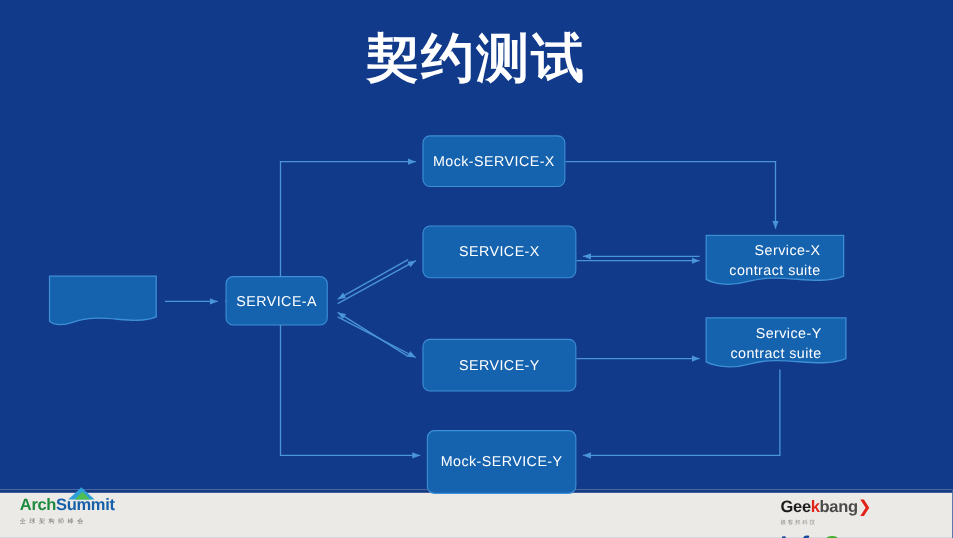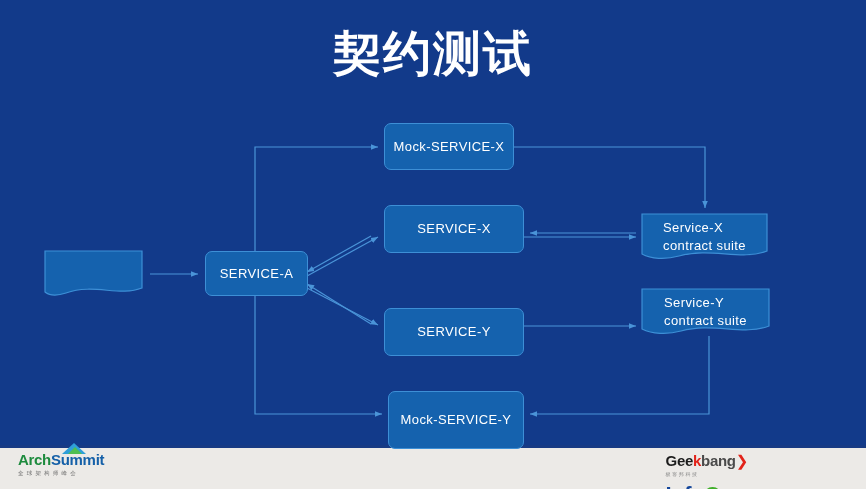--- a/index.html
+++ b/index.html
@@ -29,53 +29,53 @@
   #diagram{
     position:absolute;left:0;top:0;width:866px;height:448px;
   }
   #wires{position:absolute;left:0;top:0;width:866px;height:448px;}
   
   .node{
     position:absolute;
     box-sizing:border-box;
     color:#ffffff;
     display:flex;align-items:center;justify-content:center;
-    text-align:left;
+    text-align:right;
     font-size:13px;
     letter-spacing:.4px;
     line-height:1.35;
     z-index:3;
   }
   .rect{
     background:#1562ae;
     border:1px solid #3d8fd6;
     border-radius:7px;
   }
   
   .doc{background:transparent;border:0;}
   .doc svg{position:absolute;left:0;top:0;width:100%;height:100%;z-index:-1;}
   .doc .lbl{position:relative;z-index:1;}
 
   #n-test-service{left:44px;  top:250px; width:99px;  height:47px; font-size:15px;}
-  #n-service-a  {left:205px; top:251px; width:103px;  height:45px;}
+  #n-service-a  {left:205px; top:251px; width:93px;  height:45px;}
   #n-mock-x     {left:384px; top:123px; width:130px; height:47px;}
   #n-service-x  {left:384px; top:205px; width:140px; height:48px;}
   #n-service-y  {left:384px; top:308px; width:140px; height:48px;}
   #n-mock-y     {left:388px; top:391px; width:136px; height:58px;}
   #n-suite-x    {left:641px; top:213px; width:127px; height:48px;}
   #n-suite-y    {left:641px; top:288px; width:129px; height:48px;}
 
   
   #footer{
     position:absolute;left:0;bottom:0;width:866px;height:41px;
     background:#eceae7;
     border-top:3px solid #173a84;
   }
   #footer-inner{
-    position:relative;width:760px;height:38px;
+    position:relative;width:760px;height:38px;padding-left:44px;
   }
   #arch-logo{
     position:absolute;left:18px;top:4px;
     display:flex;flex-direction:column;align-items:flex-start;
   }
   .arch-word{font-size:15px;font-weight:bold;line-height:15px;letter-spacing:-.3px;position:relative;}
   .arch-a{color:#1e8b3e;}
   .arch-s{color:#1560a8;}
   .arch-peak{
     position:absolute;left:44px;top:-9px;width:0;height:0;

